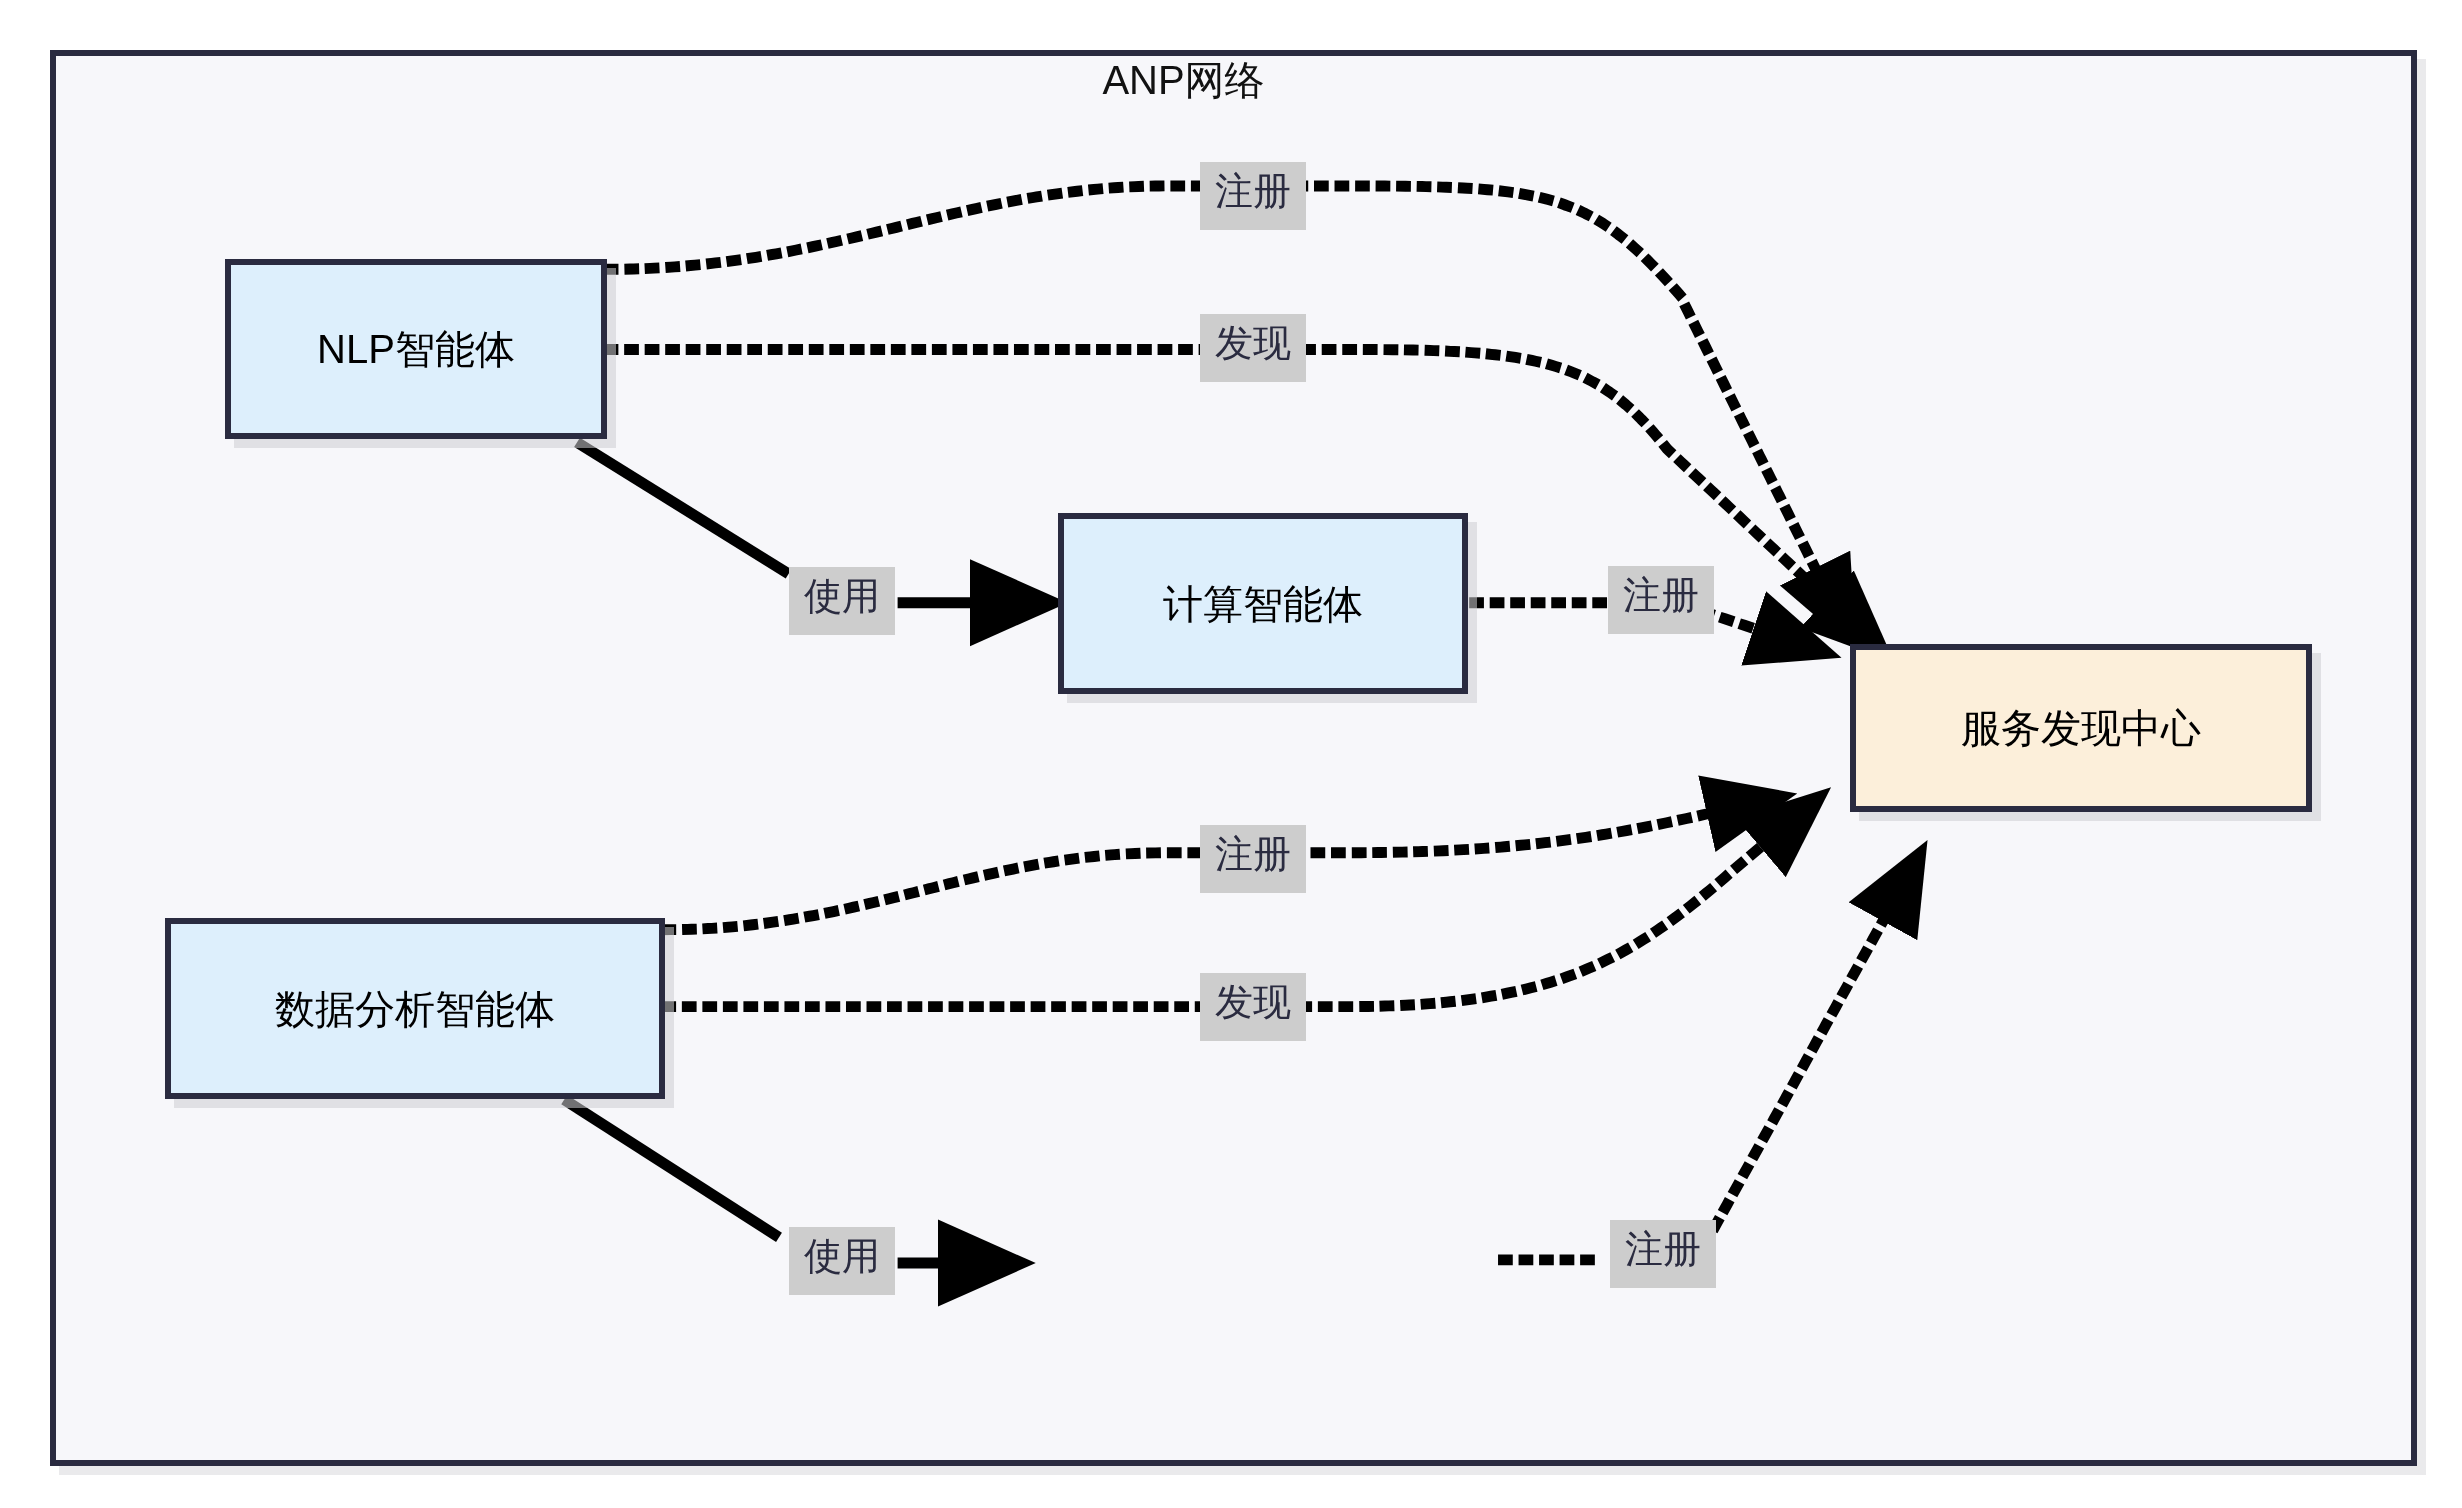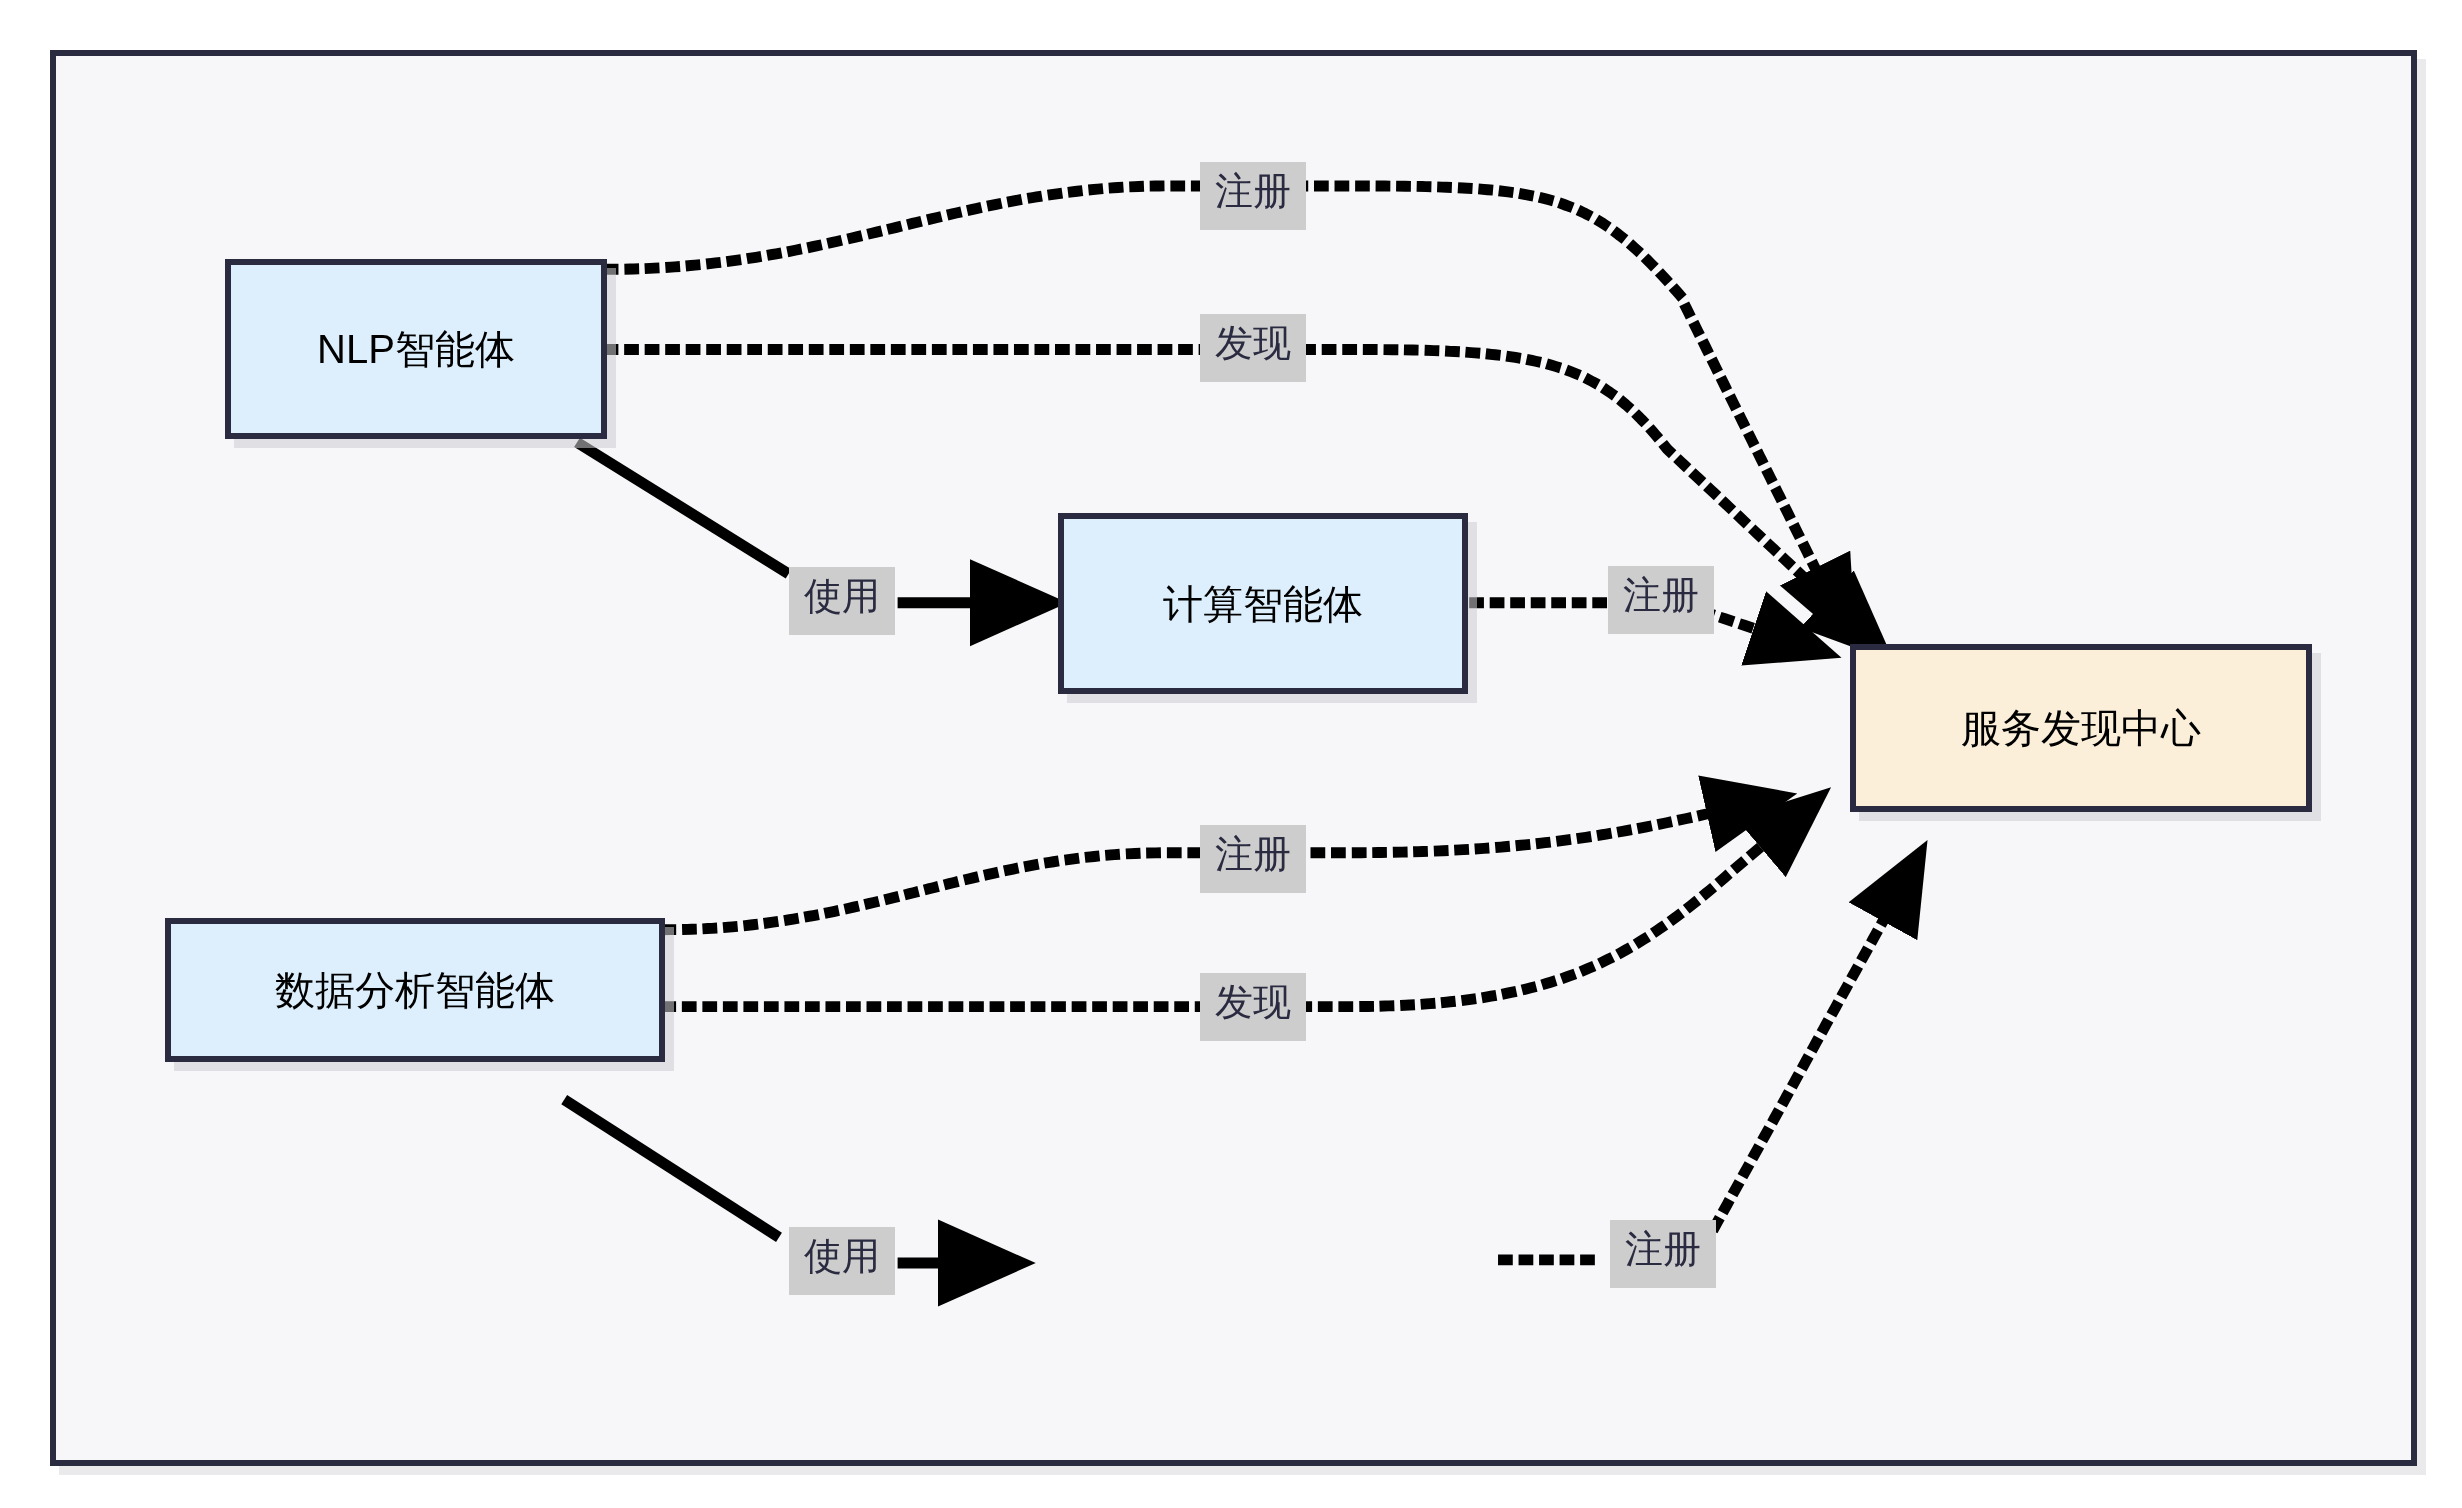--- a/index.html
+++ b/index.html
@@ -77,20 +77,21 @@
     text-align: center;
   }
 </style>
 </head>
 <body>
 
 <div id="stage">
 
   <div id="anp-frame"></div>
 
+  <div id="frame-title">ANP网络</div>
 
   <svg id="edge-layer" viewBox="0 0 3840 2352" xmlns="http://www.w3.org/2000/svg">
     <defs>
       <marker id="arrow-solid" markerWidth="10" markerHeight="10" refX="7.5" refY="4" orient="auto" markerUnits="strokeWidth">
         <path d="M0,0 L9,4 L0,8 z" fill="#000000"></path>
       </marker>
       <marker id="arrow-dot" markerWidth="9" markerHeight="9" refX="6.5" refY="3.6" orient="auto" markerUnits="strokeWidth">
         <path d="M0,0 L8.5,3.6 L0,7.2 z" fill="#000000"></path>
       </marker>
     </defs>
@@ -115,21 +116,21 @@
   </svg>
 
   <div class="node agent" style="left:225px; top:259px; width:382px; height:180px;">
     <span>NLP智能体</span>
   </div>
 
   <div class="node agent" style="left:1058px; top:513px; width:410px; height:181px;">
     <span>计算智能体</span>
   </div>
 
-  <div class="node agent" style="left:165px; top:918px; width:500px; height:144px;">
+  <div class="node agent" style="left:165px; top:918px; width:500px; height:181px;">
     <span>数据分析智能体</span>
   </div>
 
 
   <div class="node registry" style="left:1850px; top:644px; width:462px; height:168px;">
     <span>服务发现中心</span>
   </div>
 
   <div class="edge-label" style="left:1200px; top:162px; width:106px; height:68px;">
     <span>注册</span>

